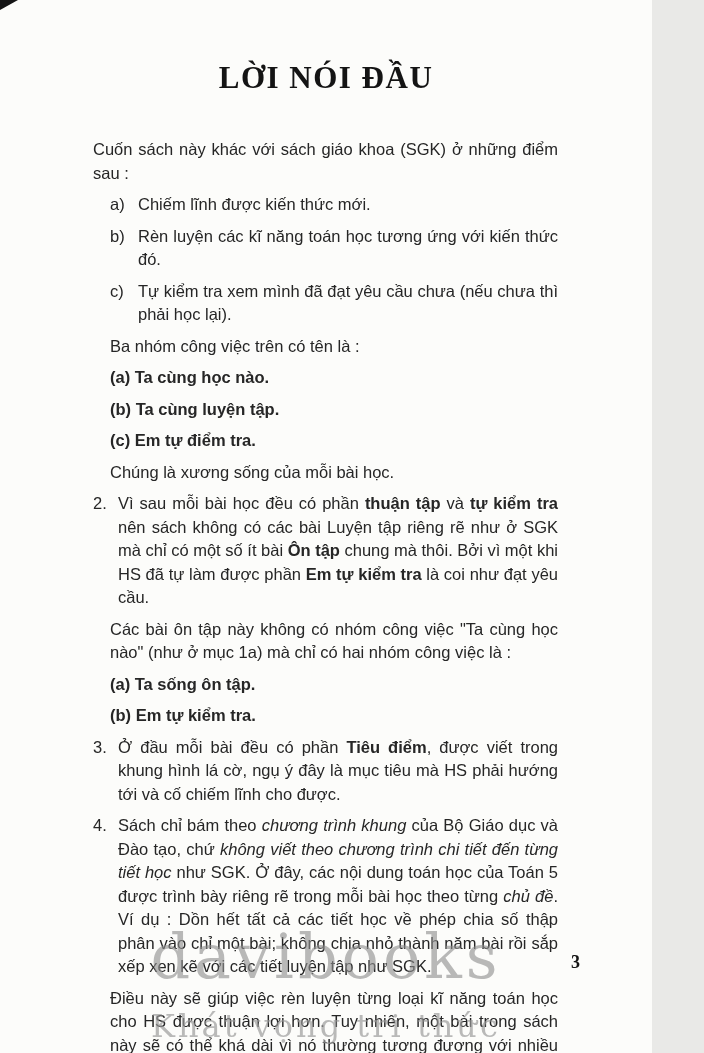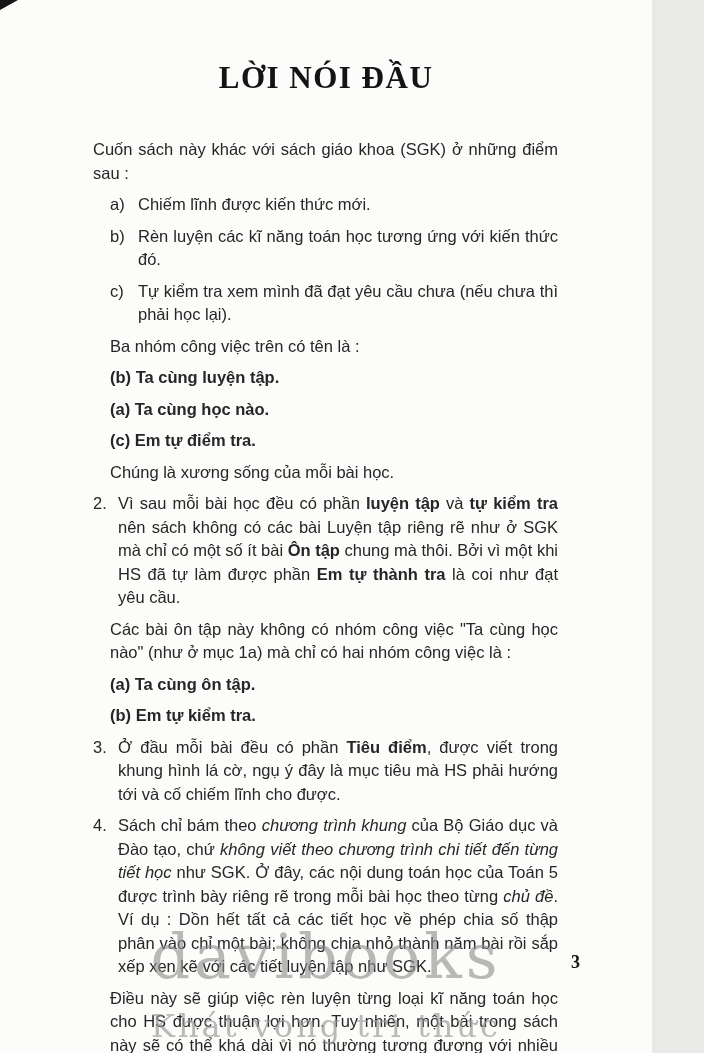--- a/index.html
+++ b/index.html
@@ -83,27 +83,27 @@
   <div class="artifact-tl"></div>
 
   <h1 class="title">LỜI NÓI ĐẦU</h1>
 
   <div class="content">
       <div class="block intro"><span>Cuốn sách này khác với sách giáo khoa (SGK) ở những điểm sau :</span></div>
       <div class="block lettered"><span class="label">a)</span><span>Chiếm lĩnh được kiến thức mới.</span></div>
       <div class="block lettered"><span class="label">b)</span><span>Rèn luyện các kĩ năng toán học tương ứng với kiến thức đó.</span></div>
       <div class="block lettered"><span class="label">c)</span><span>Tự kiểm tra xem mình đã đạt yêu cầu chưa (nếu chưa thì phải học lại).</span></div>
       <div class="block subpar"><span>Ba nhóm công việc trên có tên là :</span></div>
+      <div class="block subpar"><b>(a) Ta cùng học nào.</b></div>
       <div class="block subpar"><b>(b) Ta cùng luyện tập.</b></div>
-      <div class="block subpar"><b>(a) Ta cùng học nào.</b></div>
       <div class="block subpar"><b>(c) Em tự điểm tra.</b></div>
       <div class="block subpar"><span>Chúng là xương sống của mỗi bài học.</span></div>
-      <div class="block numbered"><span class="label">2.</span><span>Vì sau mỗi bài học đều có phần </span><b>luyện tập</b><span> và </span><b>tự kiểm tra</b><span> nên sách không có các bài Luyện tập riêng rẽ như ở SGK mà chỉ có một số ít bài </span><b>Ôn tập</b><span> chung mà thôi. Bởi vì một khi HS đã tự làm được phần </span><b>Em tự thành tra</b><span> là coi như đạt yêu cầu.</span></div>
+      <div class="block numbered"><span class="label">2.</span><span>Vì sau mỗi bài học đều có phần </span><b>thuận tập</b><span> và </span><b>tự kiểm tra</b><span> nên sách không có các bài Luyện tập riêng rẽ như ở SGK mà chỉ có một số ít bài </span><b>Ôn tập</b><span> chung mà thôi. Bởi vì một khi HS đã tự làm được phần </span><b>Em tự kiểm tra</b><span> là coi như đạt yêu cầu.</span></div>
       <div class="block subpar"><span>Các bài ôn tập này không có nhóm công việc "Ta cùng học nào" (như ở mục 1a) mà chỉ có hai nhóm công việc là :</span></div>
-      <div class="block subpar"><b>(a) Ta cùng ôn tập.</b></div>
+      <div class="block subpar"><b>(a) Ta sống ôn tập.</b></div>
       <div class="block subpar"><b>(b) Em tự kiểm tra.</b></div>
       <div class="block numbered"><span class="label">3.</span><span>Ở đầu mỗi bài đều có phần </span><b>Tiêu điểm</b><span>, được viết trong khung hình lá cờ, ngụ ý đây là mục tiêu mà HS phải hướng tới và cố chiếm lĩnh cho được.</span></div>
       <div class="block numbered"><span class="label">4.</span><span>Sách chỉ bám theo </span><i>chương trình khung</i><span> của Bộ Giáo dục và Đào tạo, chứ </span><i>không viết theo chương trình chi tiết đến từng tiết học</i><span> như SGK. Ở đây, các nội dung toán học của Toán 5 được trình bày riêng rẽ trong mỗi bài học theo từng </span><i>chủ đề</i><span>. Ví dụ : Dồn hết tất cả các tiết học về phép chia số thập phân vào chỉ một bài; không chia nhỏ thành năm bài rồi sắp xếp xen kẽ với các tiết luyện tập như SGK.</span></div>
       <div class="block subpar"><span>Điều này sẽ giúp việc rèn luyện từng loại kĩ năng toán học cho HS được thuận lợi hơn. Tuy nhiên, một bài trong sách này sẽ có thể khá dài vì nó thường tương đương với nhiều tiết học ở SGK.</span></div>
     </div>
 
   <div class="watermark">
     <div class="wm-brand">davibooks</div>
     <div class="wm-slogan">Khát vọng tri thức</div>
   </div>

